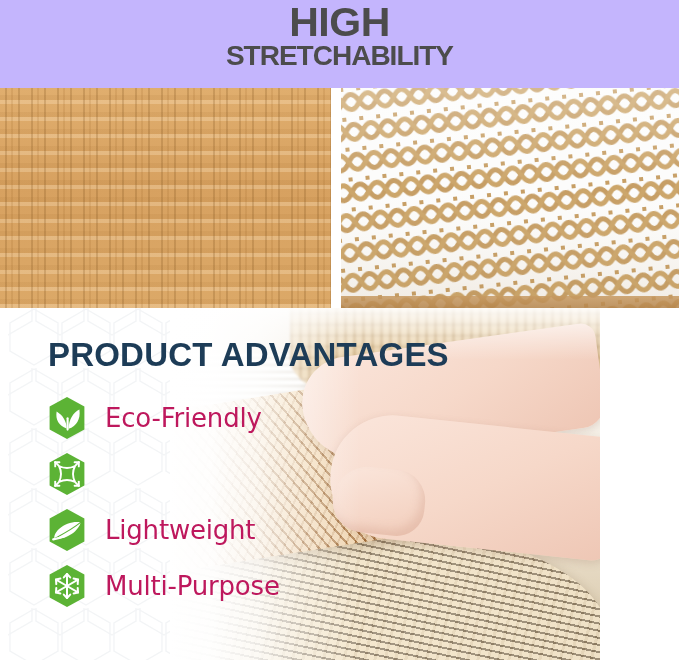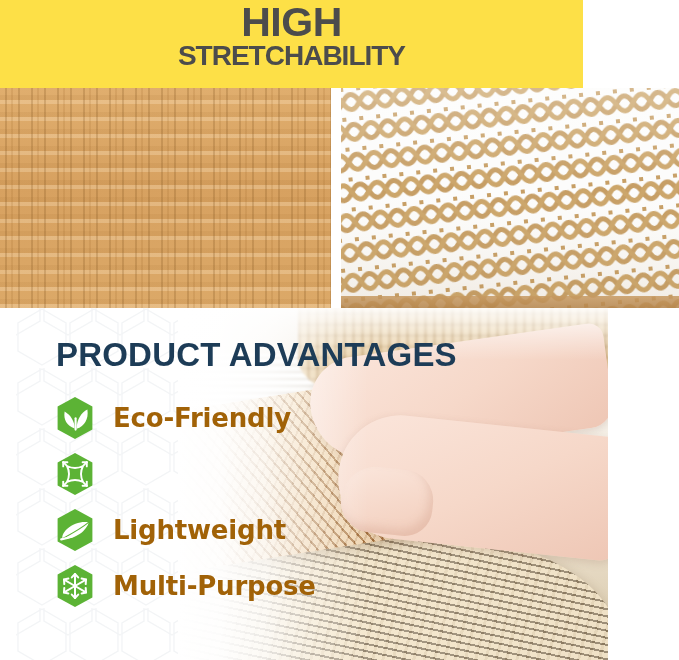--- a/index.html
+++ b/index.html
@@ -18,25 +18,25 @@
     height: 660px;
     overflow: hidden;
     background: #ffffff;
   }
 
   
   .headline {
     position: absolute;
     left: 0;
     top: 0;
-    width: 583px;
+    width: 679px;
     height: 88px;
     text-align: center;
     z-index: 40;
-    background: #fde047;
+    background: #c4b5fd;
   }
   .headline-line {
     display: block;
     font-family: "Liberation Sans", sans-serif;
     font-weight: bold;
     color: #4c4c4c;
     letter-spacing: -0.5px;
     line-height: 0.98;
     text-transform: uppercase;
   }
@@ -120,21 +120,21 @@
     bottom: 0;
     width: 338px;
     height: 12px;
     background: linear-gradient(180deg, #c79a62 0%, #b5854c 100%);
     opacity: 0.85;
   }
 
   
   .lower {
     position: absolute;
-    left: 16px;
+    left: 8px;
     top: 308px;
     width: 592px;
     height: 352px;
     background: #ffffff;
     overflow: hidden;
     z-index: 10;
   }
   
   .hex-watermark {
     position: absolute;
@@ -379,23 +379,23 @@
     position: relative;
   }
   .adv-icon svg {
     display: block;
     width: 46px;
     height: 46px;
   }
   .adv-label {
     margin-left: 15px;
     font-family: "DejaVu Sans", sans-serif;
-    font-weight: 700;
+    font-weight: 400;
     font-size: 26px;
-    color: #a16207;
+    color: #be185d;
     letter-spacing: -0.2px;
     white-space: nowrap;
   }
 </style>
 </head>
 <body>
 
 <div id="poster">
 
   <div class="headline">

